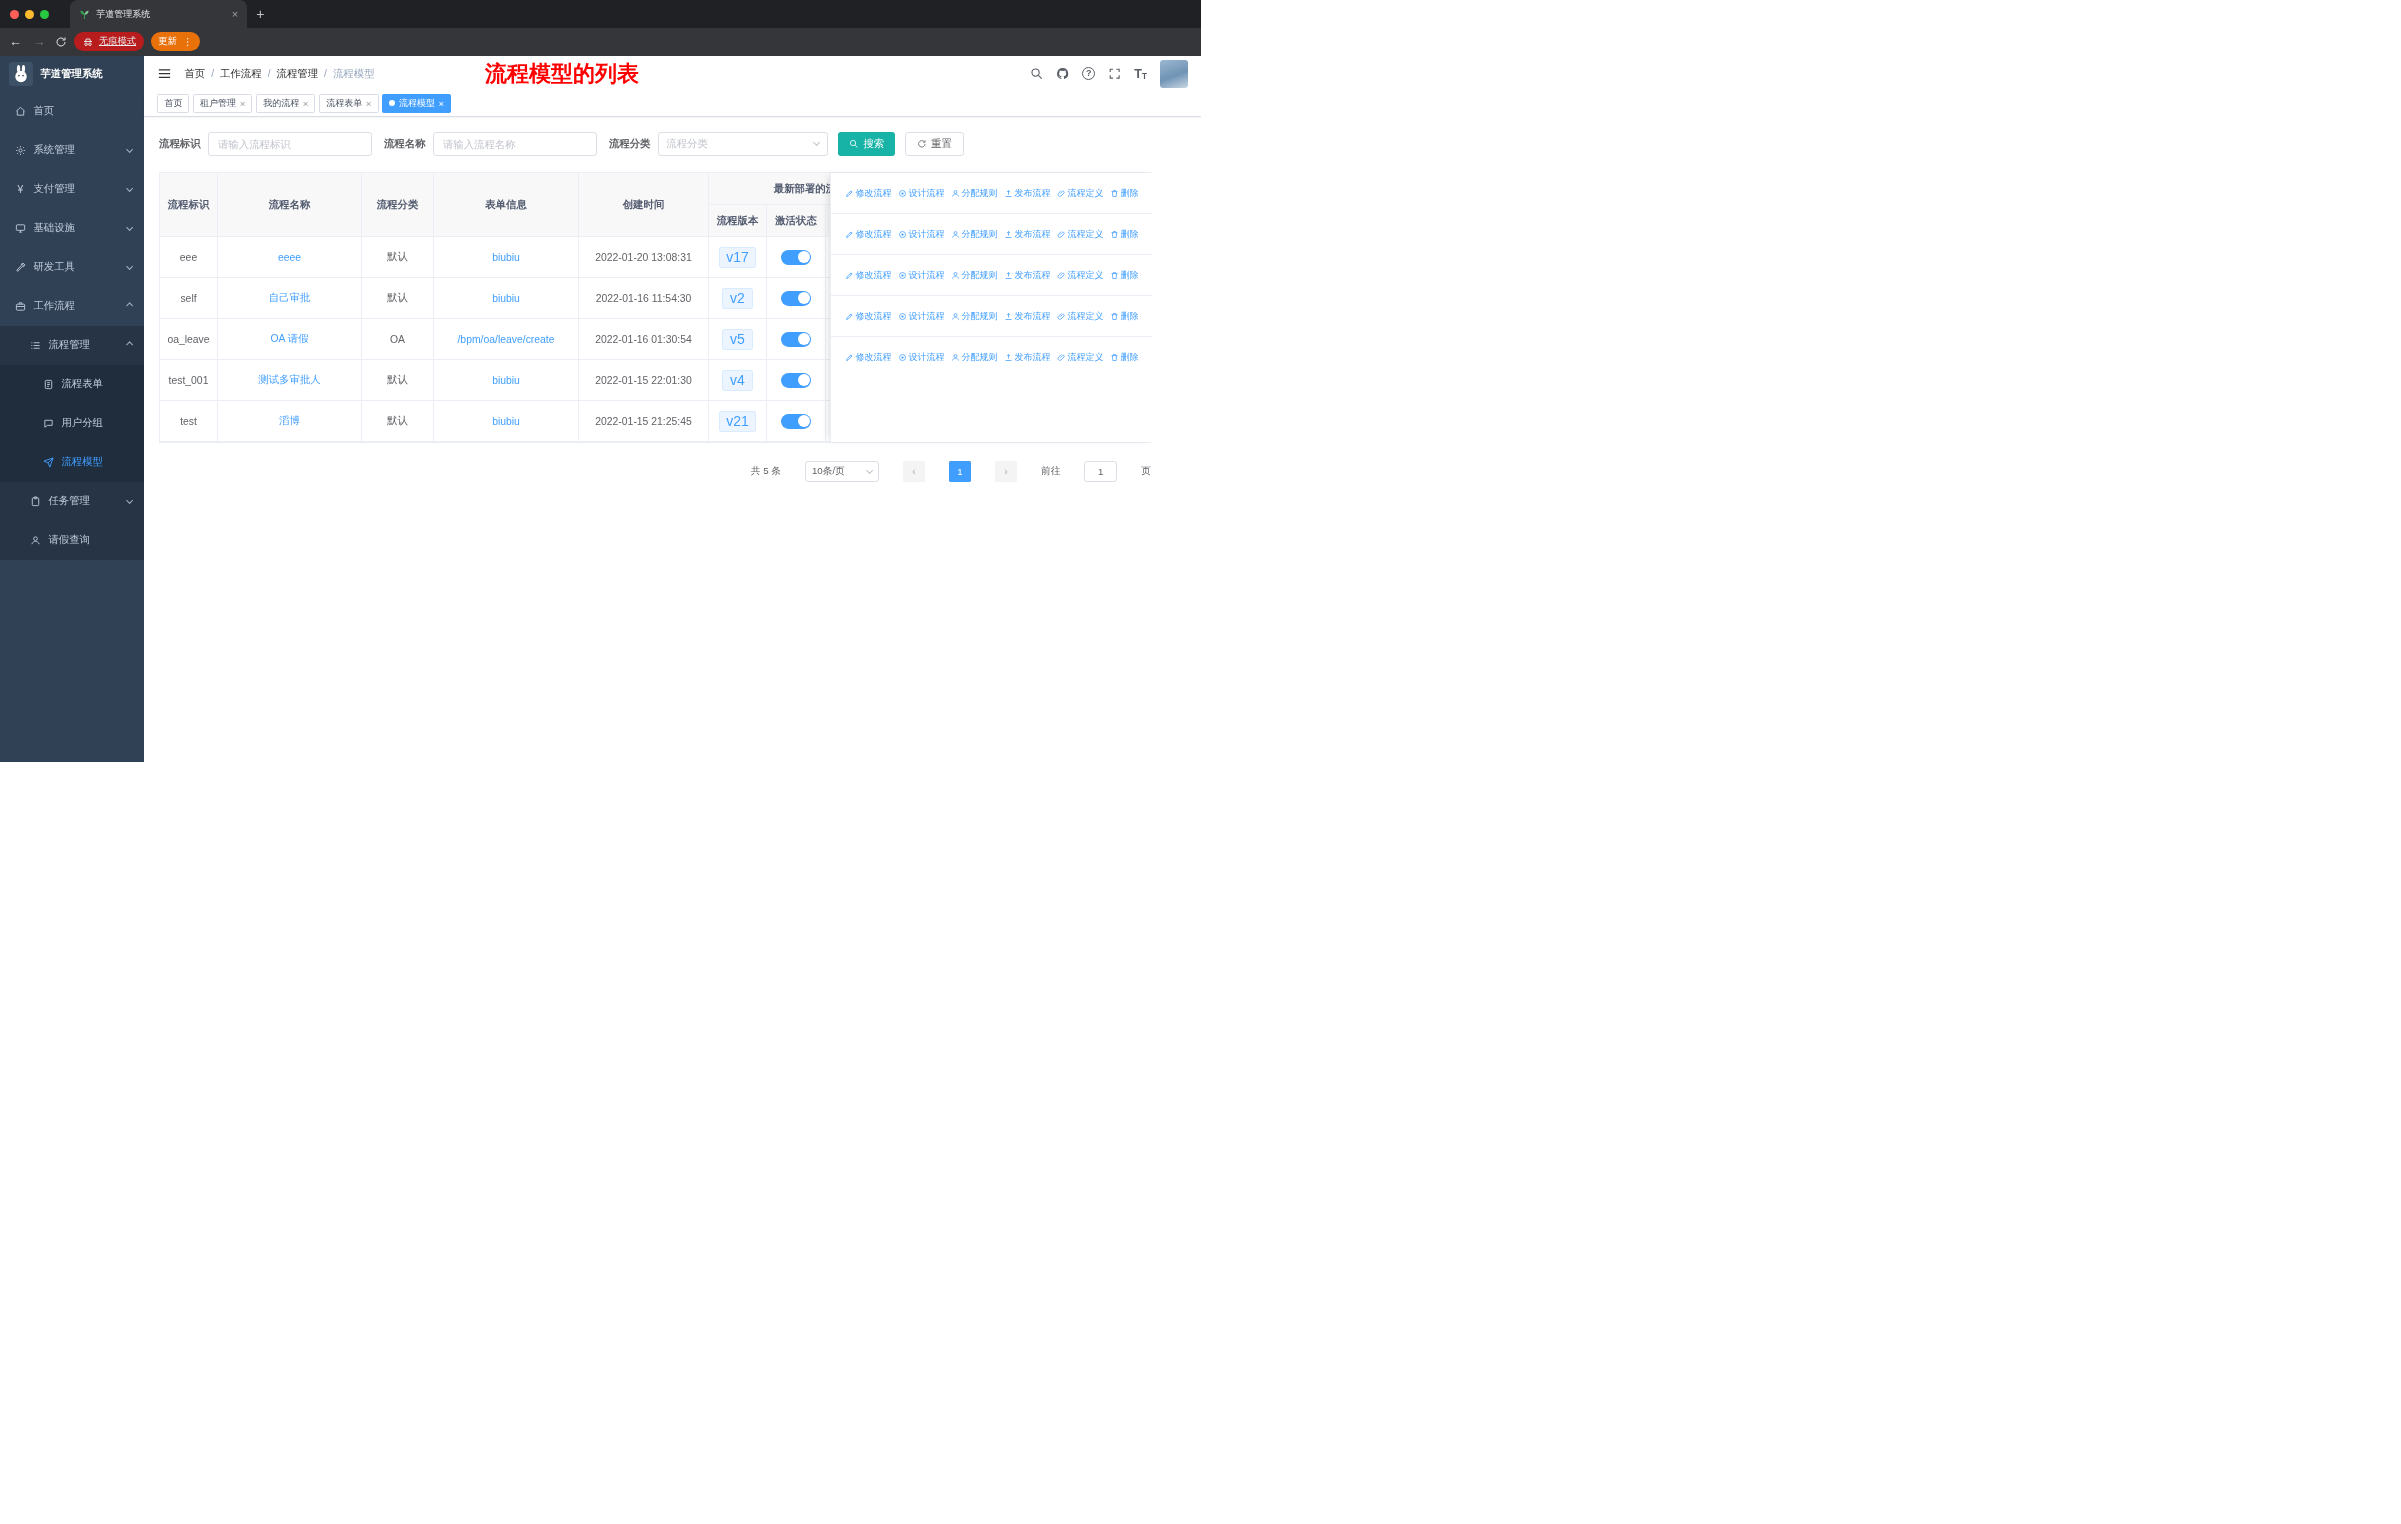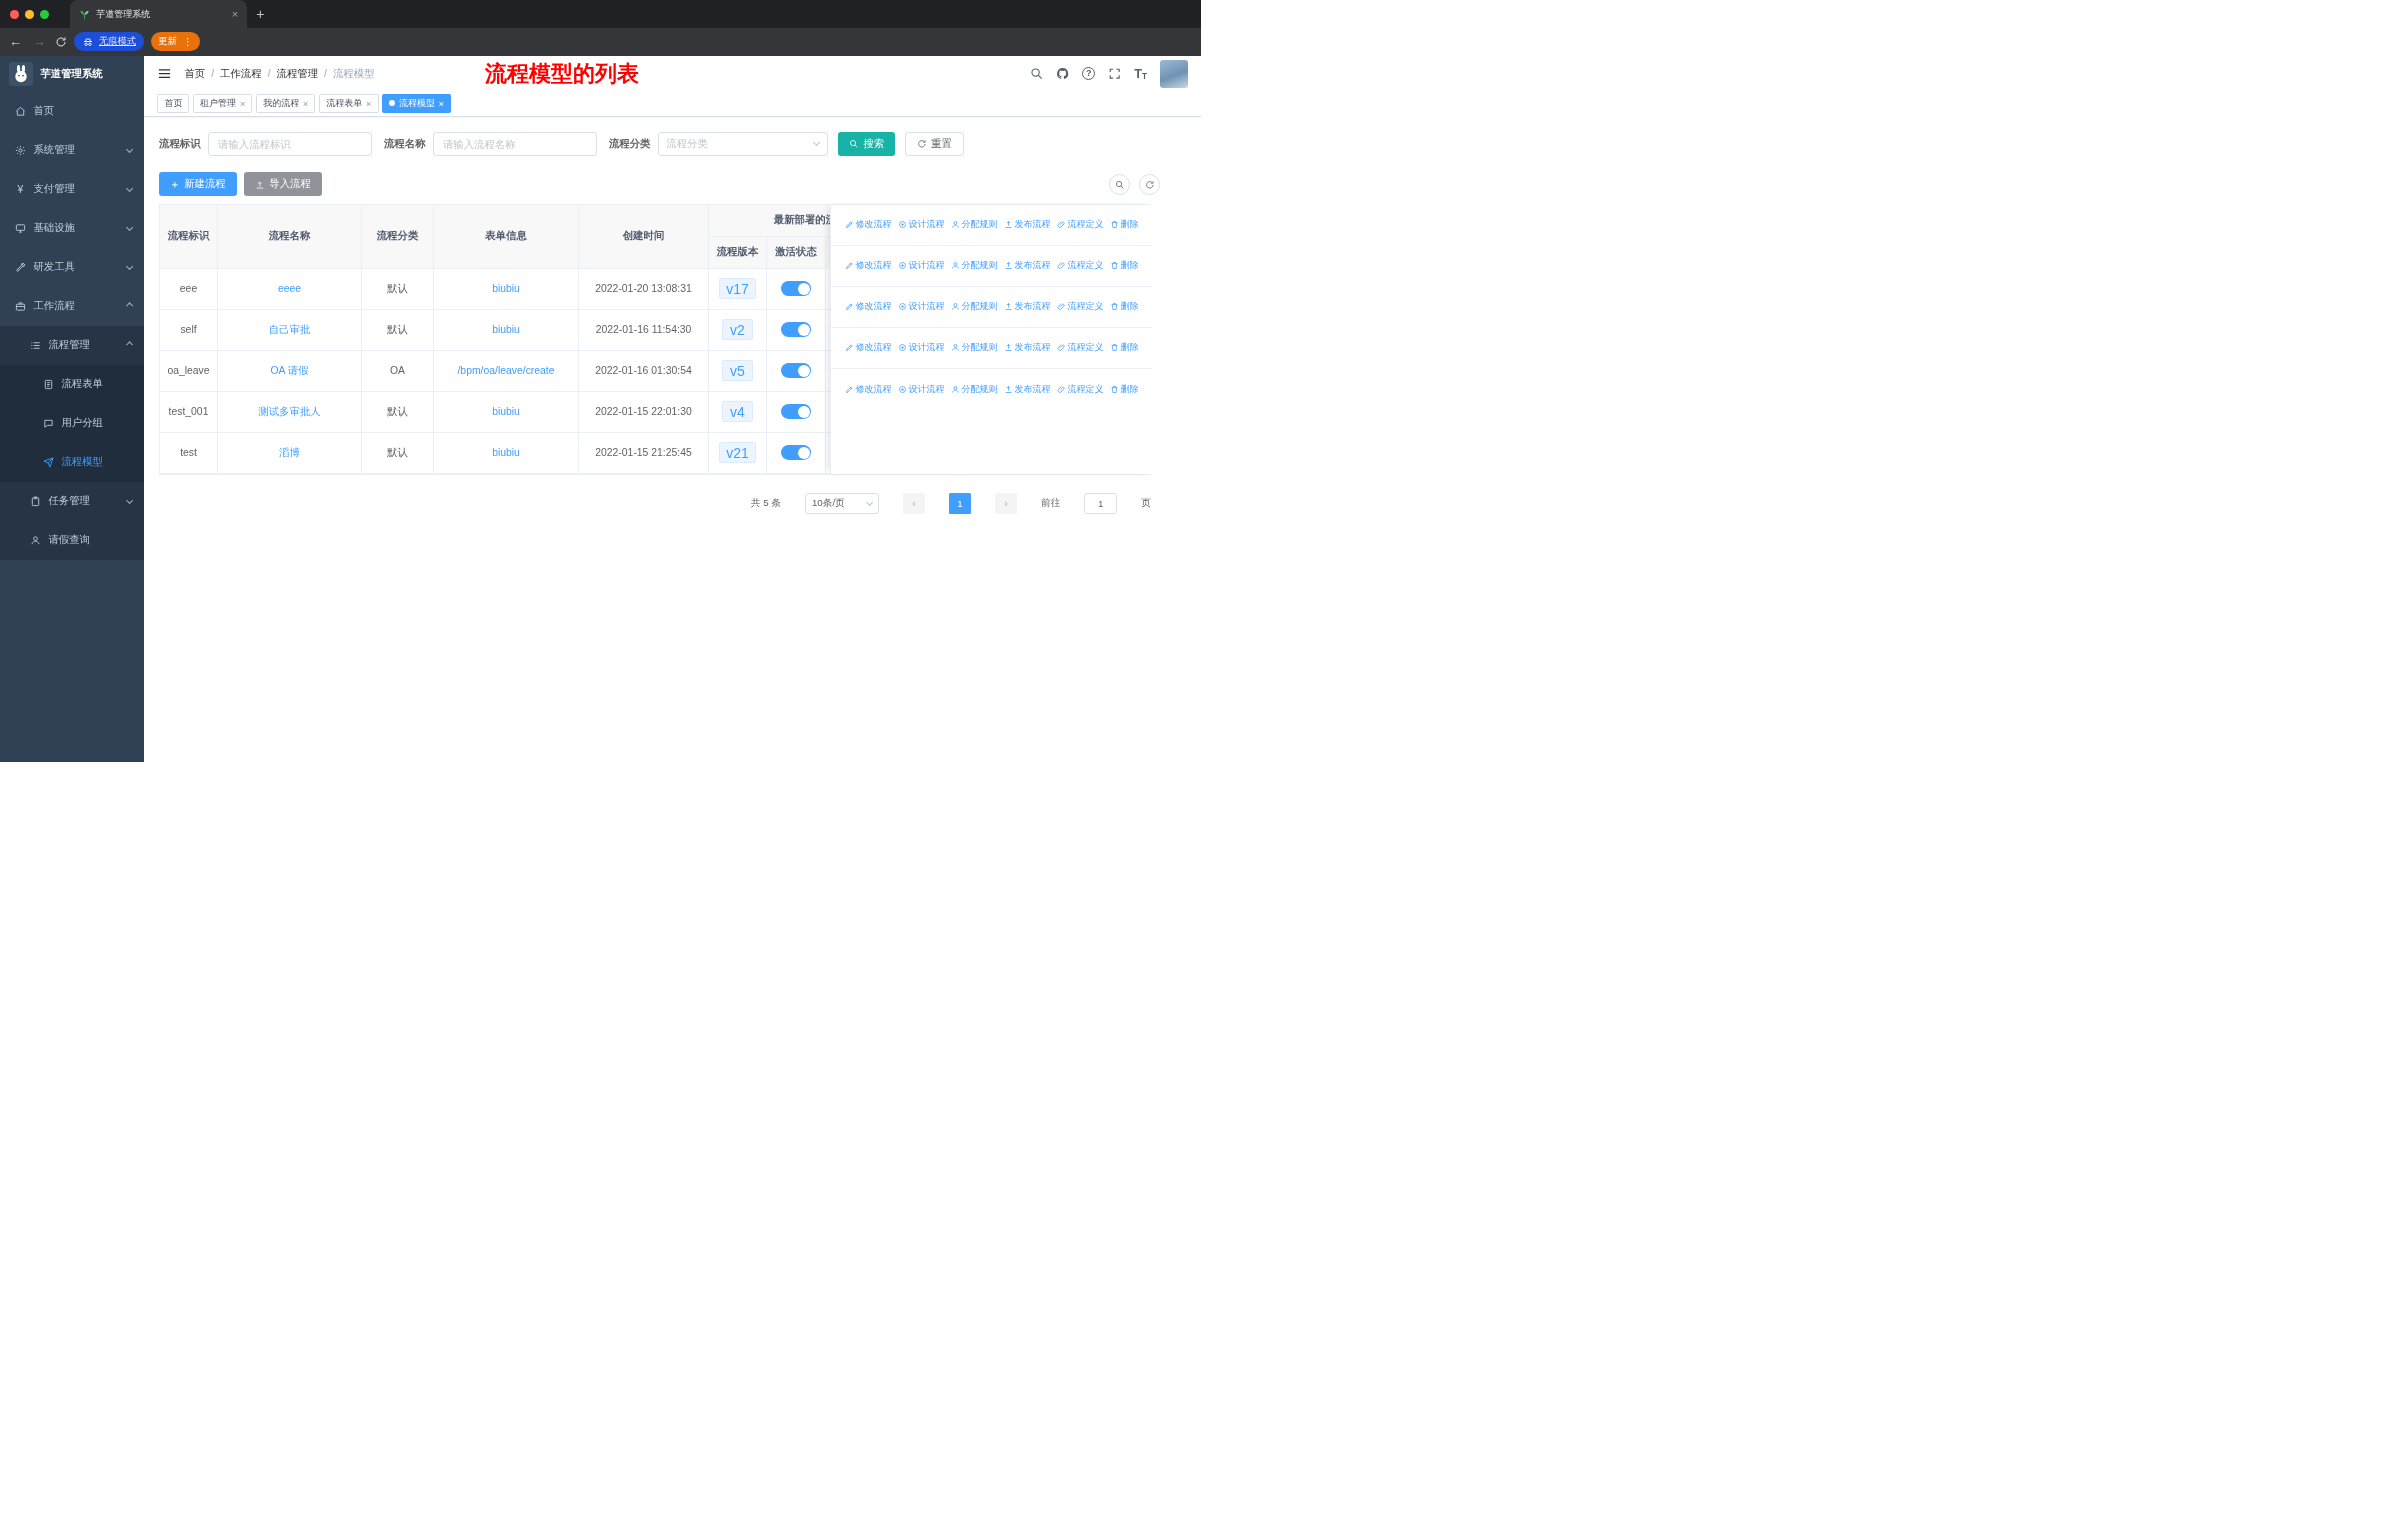--- a/index.html
+++ b/index.html
@@ -22,21 +22,21 @@
   .nav-ic.dim { color:#72767b; }
   .nav-svg { width:12px; height:12px; color:#e8eaed; }
   .addr { flex:1; height:21px; background:#202124; border-radius:10.4px; display:flex; align-items:center; gap:6px; padding:0 10.4px; margin:0 3px; }
   .warn { width:10.4px; height:10.4px; color:#9aa0a6; }
   .sec { color:#9aa0a6; font-size:9px; white-space:nowrap; }
   .addr .divider { width:0.7px; height:10.4px; background:#5f6368; }
   .url { color:#e8eaed; font-size:9.7px; flex:1; white-space:nowrap; overflow:hidden; }
   .addr-right { display:flex; align-items:center; gap:9px; }
   .addr-right svg { width:11px; height:11px; color:#c4c7c5; }
   .star { color:#c4c7c5; font-size:11px; }
-  .incog { display:flex; align-items:center; gap:5.2px; color:#e8eaed; font-size:9.3px; padding:3px 7.4px; border-radius:10.4px; background:#1d4ed8; white-space:nowrap;text-decoration:underline; }
+  .incog { display:flex; align-items:center; gap:5.2px; color:#e8eaed; font-size:9.3px; padding:3px 7.4px; border-radius:10.4px; background:#b91c1c; white-space:nowrap;text-decoration:underline; }
   .incog svg { width:12px; height:12px; }
   .update-pill { display:flex; align-items:center; gap:6px; background:var(--orange,#e8710a); color:#fff; border-radius:10.4px; padding:3px 7.4px; font-size:9.3px; white-space:nowrap; }
   .update-pill .kebab { font-size:9.7px; }
 
   
   .app { display:flex; height:706px; }
   .sidebar { width:144px; background:var(--sidebar,#304156); color:#bfcbd9; flex:0 0 auto; }
   .logo-row { height:36px; display:flex; align-items:center; gap:7.4px; padding:0 9px; }
   .logo-img { width:24px; height:24px; background:#3d5266; border-radius:3px; padding:2.2px; flex:0 0 auto; }
   .logo-text { color:#fff; font-size:10.4px; font-weight:bold; white-space:nowrap; }
@@ -445,46 +445,20 @@
             <span>搜索</span>
           </button>
           <button class="btn btn-reset">
             <svg viewBox="0 0 13 13" width="9.7" height="9.7">
                 <use href="#i-refresh"></use>
               </svg>
             <span>重置</span>
           </button>
         </div>
 
-        <div class="toolbar-row">
-          <button class="btn btn-create">
-            <svg viewBox="0 0 13 13" width="9.7" height="9.7">
-                <use href="#i-plus"></use>
-              </svg>
-            <span>新建流程</span>
-          </button>
-          <button class="btn btn-import">
-            <svg viewBox="0 0 13 13" width="9.7" height="9.7">
-                <use href="#i-upload"></use>
-              </svg>
-            <span>导入流程</span>
-          </button>
-          <div class="minis">
-            <span class="mini">
-                <svg viewBox="0 0 13 13" width="9.7" height="9.7">
-                  <use href="#i-search"></use>
-                </svg>
-              </span>
-            <span class="mini">
-                <svg viewBox="0 0 13 13" width="9.7" height="9.7">
-                  <use href="#i-refresh"></use>
-                </svg>
-              </span>
-          </div>
-        </div>
 
         <div class="table-wrap">
           <div class="t-head">
             <div class="th c-id">流程标识</div>
             <div class="th c-name">流程名称</div>
             <div class="th c-cat">流程分类</div>
             <div class="th c-form">表单信息</div>
             <div class="th c-created">创建时间</div>
             <div class="th-group">
               <div class="th-group-label">最新部署的流程定义</div>

